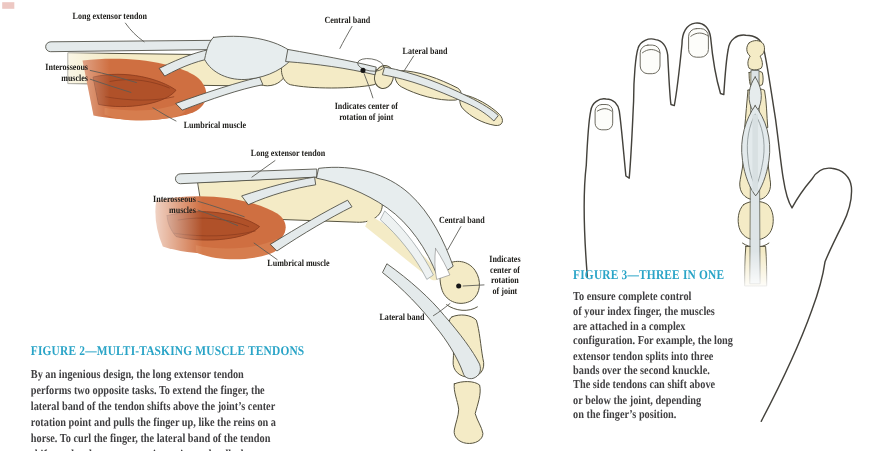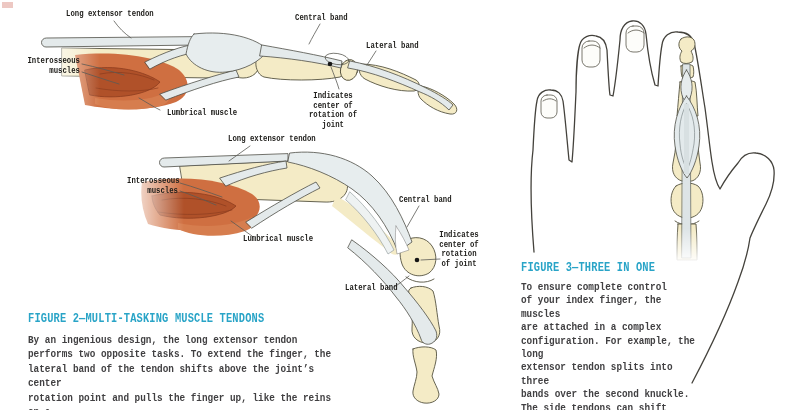--- a/index.html
+++ b/index.html
@@ -1,18 +1,18 @@
 <!DOCTYPE html>
 <html style="--heading_teal: #29a4c7; --body_text: #414042; --bone: #f4ebc6; --tendon: #e4eaeb; --muscle: #cf6f41; --muscle_dark: #b05129; --outline: #4a4840;"><head>
 <meta charset="utf-8">
 <style>
   html,body { margin:0; padding:0; background:#fff; }
   .stage {
     position:relative; width:800px; height:410px; background:#ffffff;
-    overflow:hidden; font-family:Liberation Mono, monospace;
+    overflow:hidden; font-family:Liberation Serif, serif;
   }
   .stage svg { position:absolute; left:0; top:0; }
   .lbl {
     position:absolute; font-size:8.6px; font-weight:bold; color:#21201d;
     line-height:9.6px; white-space:pre-line; transform:scaleX(.85);
     transform-origin:0 0; letter-spacing:0;
   }
   .lbl.right  { text-align:right;  transform-origin:100% 0; }
   .lbl.center { text-align:center; transform-origin:50% 0; }
   .figblock { position:absolute; }
@@ -20,21 +20,21 @@
     font-size:12.2px; font-weight:bold; color:var(--heading_teal,#29a4c7);
     letter-spacing:.2px; white-space:nowrap; transform:scaleX(.85);
     transform-origin:0 0;
   }
   .fig-body {
     font-size:11px; font-weight:bold; color:var(--body_text,#414042);
     white-space:pre-line; transform:scaleX(.85); transform-origin:0 0;
   }
   #fig2 { left:28px; top:268px; width:370px;margin-top:44px; }
   #fig2 .fig-body { margin-top:7px;  line-height:14.4px; }
-  #fig3 { left:521px; top:243px; width:205px;margin-top:18px; }
+  #fig3 { left:521px; top:243px; width:205px; }
   #fig3 .fig-body { margin-top:6px;  line-height:13.4px; }
 </style>
 </head>
 <body>
 
 <div class="stage">
 
   <svg width="800" height="410" viewBox="0 0 800 410">
     <defs>
       <linearGradient id="fadeL1" x1="30" y1="0" x2="100" y2="0" gradientUnits="userSpaceOnUse">

